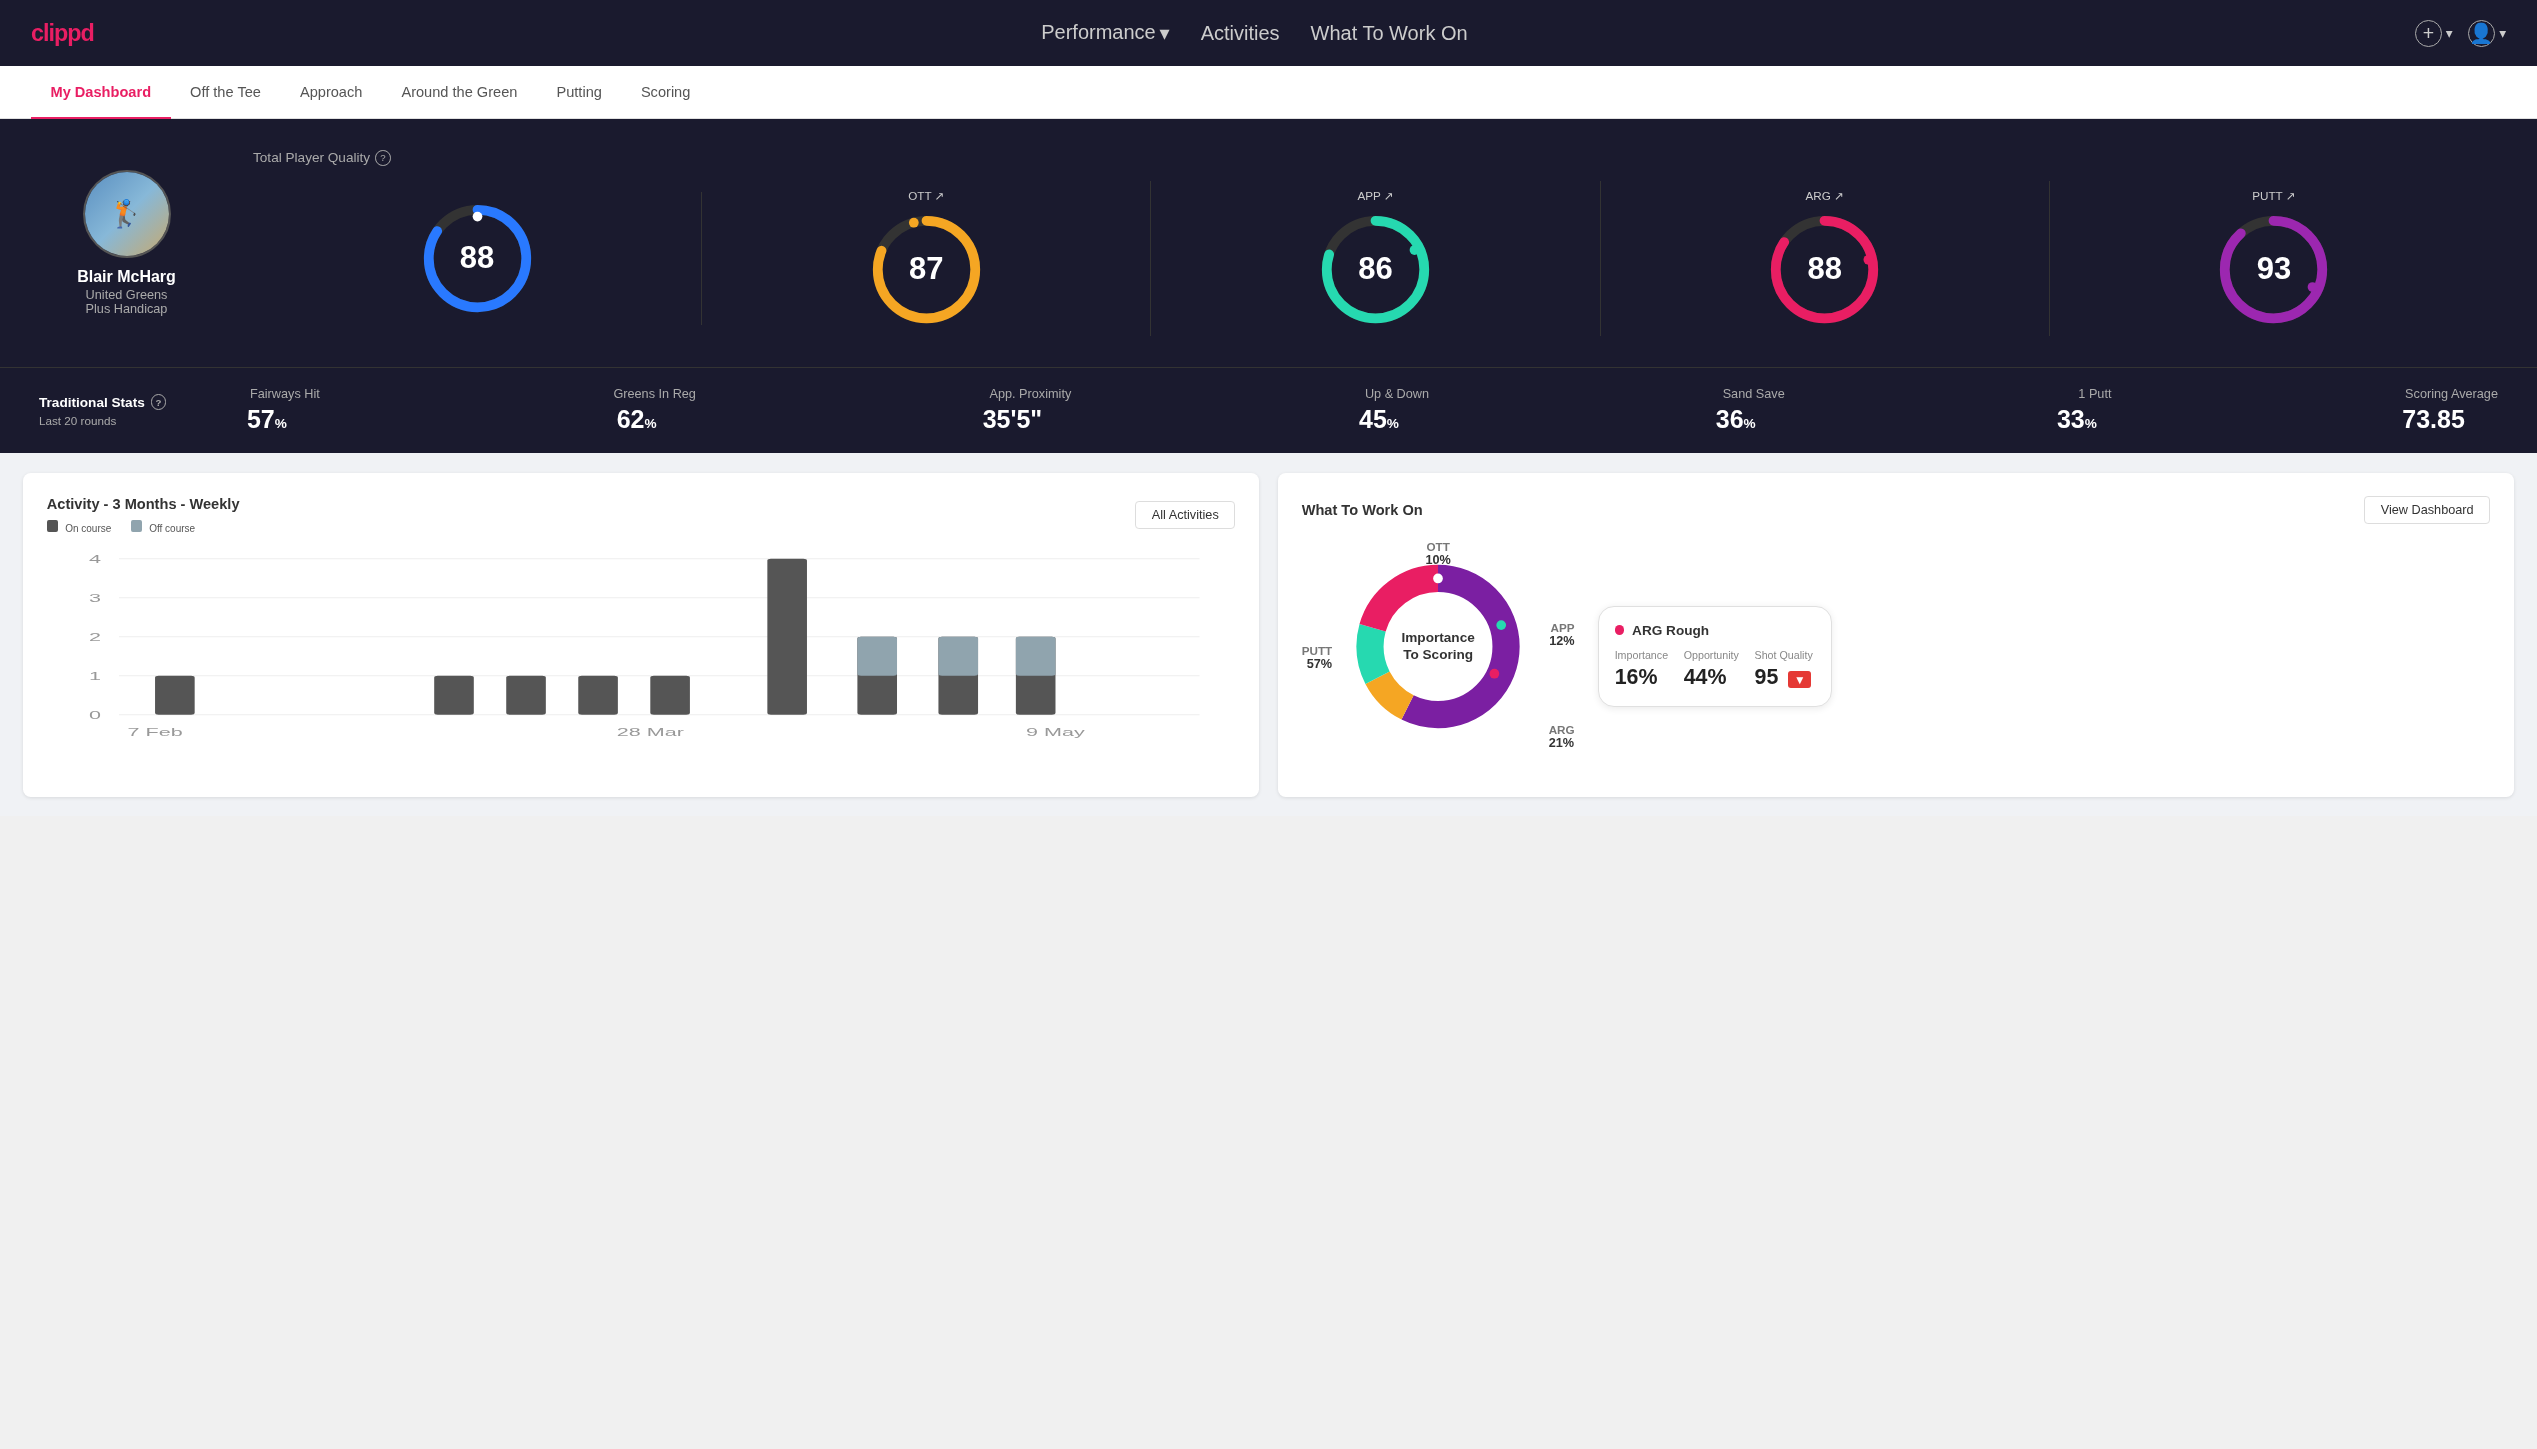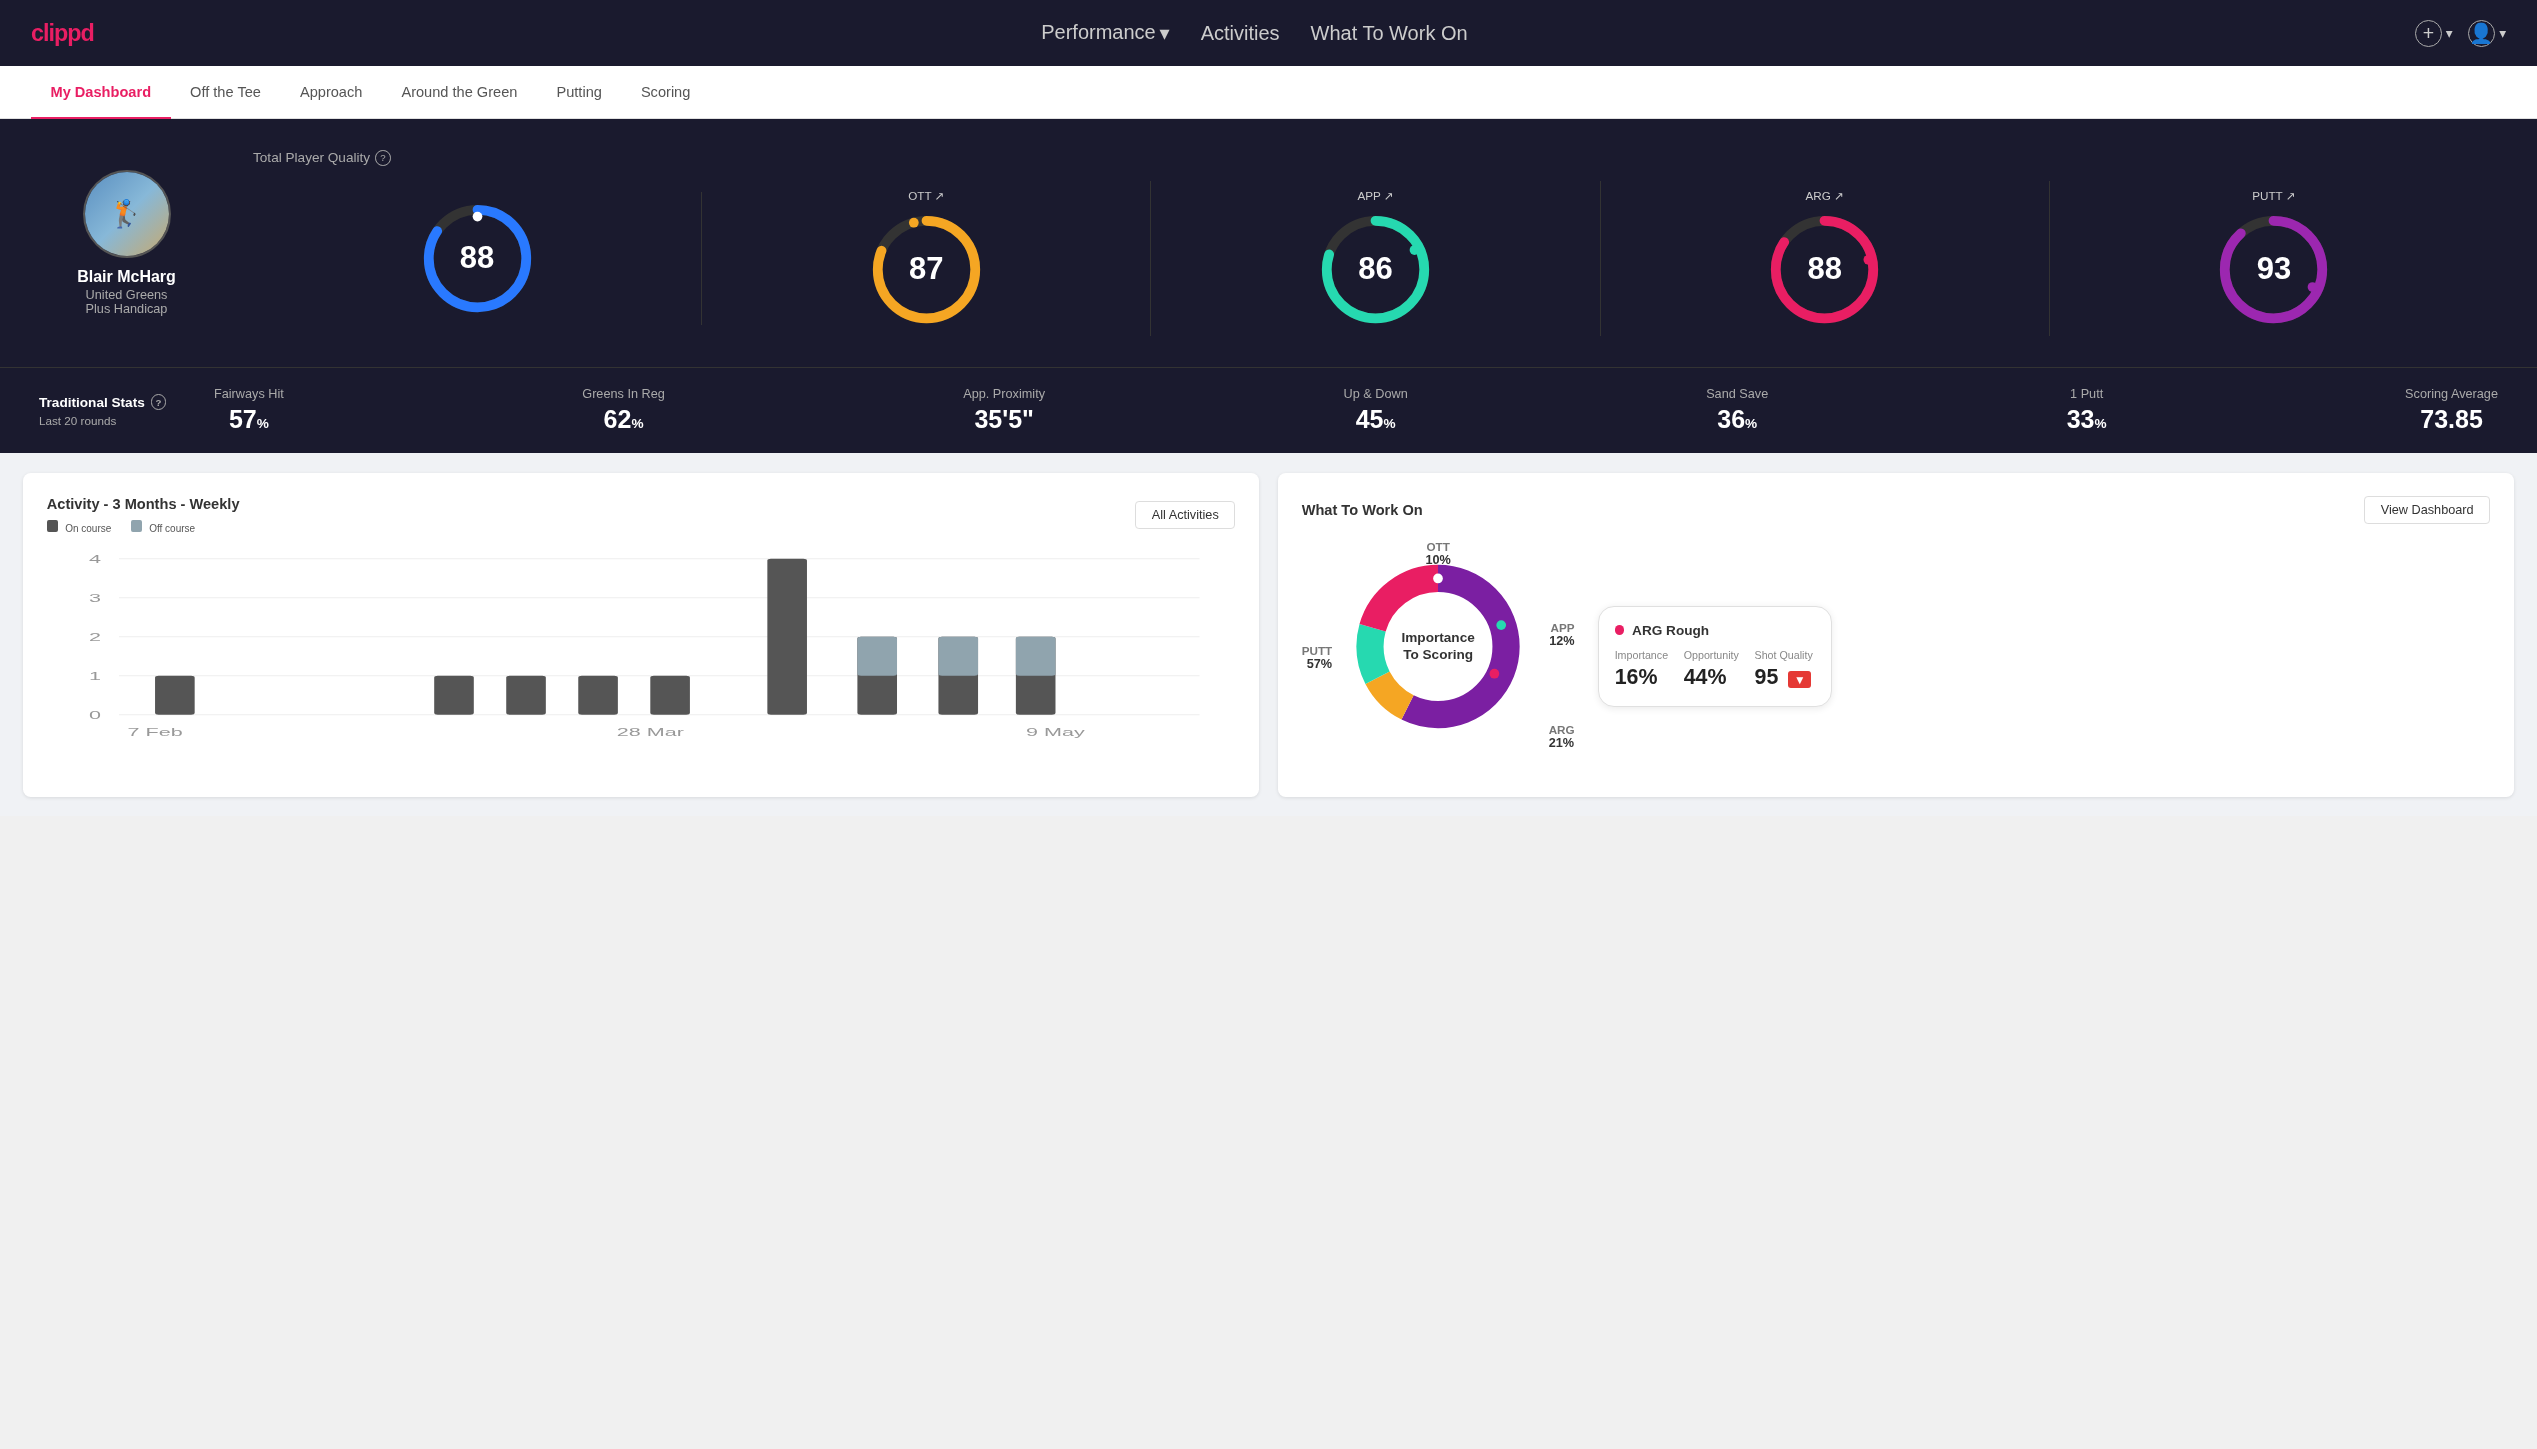--- a/index.html
+++ b/index.html
@@ -145,21 +145,21 @@
     .trad-label { min-width: 136px; }
     .trad-label h4 { font-size: 13.6px; font-weight: 700; color: #fff; display: flex; align-items: center; gap: 5.8px; }
     .trad-label p { font-size: 11.7px; color: #aaa; margin-top: 3.9px; }
     .trad-items {
       flex: 1;
       display: flex;
       justify-content: space-between;
       gap: 15.6px;
     }
     .trad-item { text-align: center; }
-    .trad-item-label { font-size: 12.7px; color: #aaa; margin-bottom: 3.9px; }
+    .trad-item-label { font-size: 12.7px; color: #aaa; margin-bottom: 3.9px; margin-left: 36px; }
     .trad-item-value { font-size: 25px; font-weight: 700; color: #fff; }
     .trad-item-unit { font-size: 13.6px; }
 
     
     .bottom-panels {
       display: flex;
       gap: 19.5px;
       padding: 19.5px 23.4px;
       background: #f0f2f5;
     }

